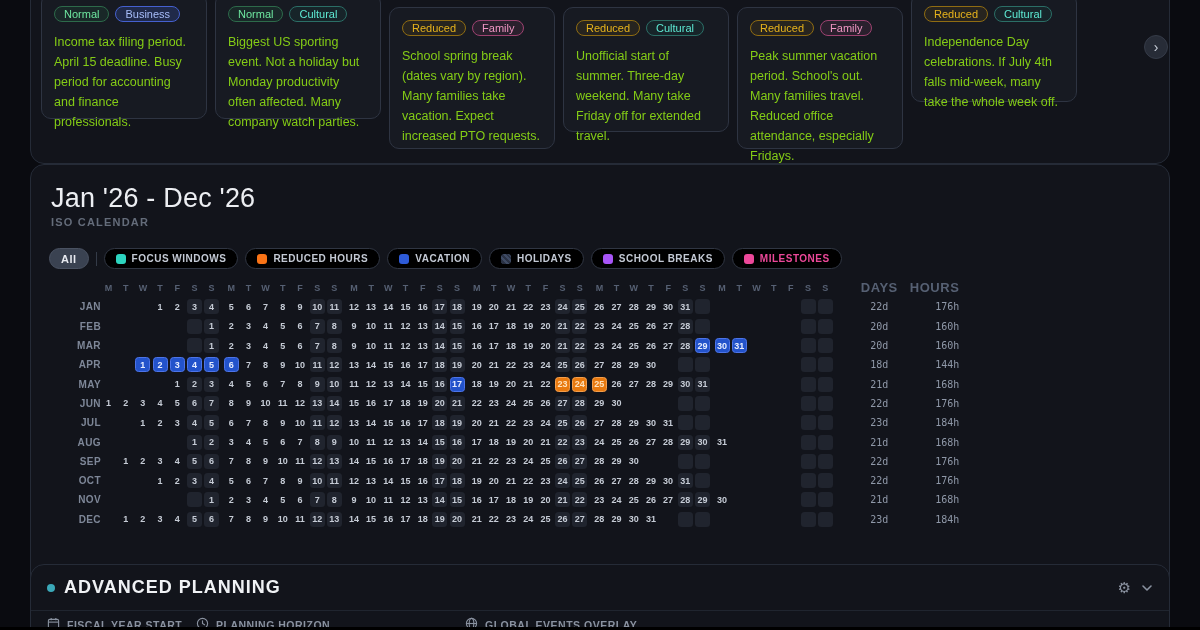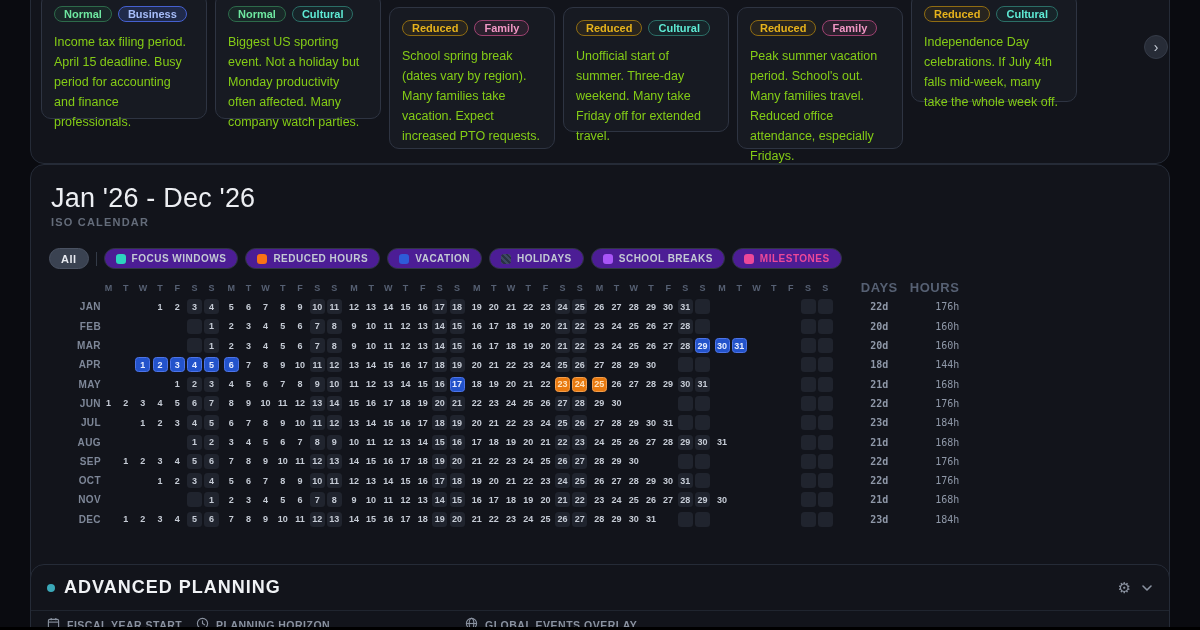--- a/index.html
+++ b/index.html
@@ -7,61 +7,61 @@
   body { background:#0a0b10; font-family:"Liberation Sans", sans-serif; position:relative; }
 
   .panel { position:absolute; left:30px; width:1140px; background:#12141b;
            border:1px solid #252b37; border-radius:14px; }
 
   
   #events-panel { top:-60px; height:224px; overflow:hidden; }
   .event-card { position:absolute; width:166px; background:#171a22; border:1px solid #2e3442;
                 border-radius:10px; padding:12px; }
   .badge-row { display:flex; gap:6px; }
-  .badge { font-size:11px; font-weight:700; padding:1px 9px; border-radius:999px;
+  .badge { font-size:11px; font-weight:400; padding:1px 9px; border-radius:999px;
            border:1px solid; white-space:nowrap; }
   .badge.normal   { color:#6ee7a0; border-color:#2d6a4a; background:rgba(46,125,80,.14); }
   .badge.business { color:#a7bdfa; border-color:#4560cf; background:rgba(61,91,196,.25); }
   .badge.cultural { color:#5eead4; border-color:#2b6e66; background:rgba(22,92,82,.16); }
   .badge.reduced  { color:#e7b31c; border-color:#8f6c12; background:rgba(146,107,17,.13); }
   .badge.family   { color:#f096c4; border-color:#9d4270; background:rgba(157,66,112,.15); }
   .event-desc { margin-top:10px; font-size:12.5px; line-height:20px; color:#84cc16; }
   .rail-next { position:absolute; left:1113px; top:94px; width:24px; height:24px; border-radius:50%;
                background:#272c37; border:1px solid #353b48; color:#cbd2dc; font-size:14px;
                display:flex; align-items:center; justify-content:center; cursor:pointer; }
 
   
   #calendar-panel { top:164px; height:450px; }
   .cal-title { position:absolute; left:20px; top:18px; font-size:27px; font-weight:400;
                color:#eceef2; letter-spacing:.2px; }
   .cal-subtitle { position:absolute; left:20px; top:51px; font-size:11px; font-weight:700;
                   color:#646c7a; letter-spacing:1.2px; }
   .chips { position:absolute; left:18px; top:83px; display:flex; align-items:center; gap:7px; }
   .chip { display:flex; align-items:center; gap:6px; height:21px; padding:0 11px;
-          border-radius:999px; background:#4c1d95; border:1px solid #303643;
+          border-radius:999px; background:#000000; border:1px solid #303643;
           font-size:10px; font-weight:700; letter-spacing:.5px; color:#c3c9d4; cursor:pointer;
           white-space:nowrap; }
   .chip.all { background:#3a4251; border-color:#4a5262; color:#e8eaf0; font-size:11px; }
   .chip-divider { width:1px; height:14px; background:#343b48; }
   .swatch { width:10px; height:10px; border-radius:3px; flex:0 0 auto; }
   .swatch.striped { background:repeating-linear-gradient(45deg,#3e4a63 0 2px,#2a3244 2px 4px); }
 
   #grid { position:absolute; left:0; top:113px; width:100%; }
   .cal-row { display:flex; align-items:center; height:19.3px; }
   .m-label { width:70px; padding-left:38px; font-size:10px; font-weight:700;
              color:#7e8798; letter-spacing:.4px;text-align:right; }
   .week { display:flex; gap:2.2px; margin-right:4.6px; }
   .cell { width:15px; height:15px; border-radius:3.5px; display:flex; align-items:center;
           justify-content:center; font-size:9px; font-weight:600; color:#c6ccd6; }
   .cell.wknd { background:#20242e; }
   .cell.vac  { background:#2353cb; border:1px solid #4d74e8; color:#e6edff; }
   .cell.redh { background:#e8790f; border:1px solid #f59e4b; color:#ffe2bd; }
   .hdr .cell { color:#566073; font-weight:700; }
   .col-days  { width:84px; text-align:center; font-family:"DejaVu Sans Mono", monospace;
-               font-size:10px; color:#8f98a8;font-weight:bold; }
+               font-size:10px; color:#8f98a8; }
   .col-hours { width:60px; margin-left:-22px; text-align:right;
                font-family:"DejaVu Sans Mono", monospace; font-size:10px; color:#8f98a8; }
   .hdr .col-days, .hdr .col-hours { font-family:"Liberation Sans", sans-serif; font-size:13px;
                font-weight:700; color:#566073; letter-spacing:.5px; }
 
   
   #advanced-panel { top:564px; height:96px; }
   .adv-header { position:absolute; left:0; top:0; width:100%; height:46px; display:flex;
                 align-items:center; padding:0 16px; border-bottom:1px solid #20252f; }
   .adv-dot { width:8px; height:8px; border-radius:50%; background:#3aa8b8; margin-right:9px; }

